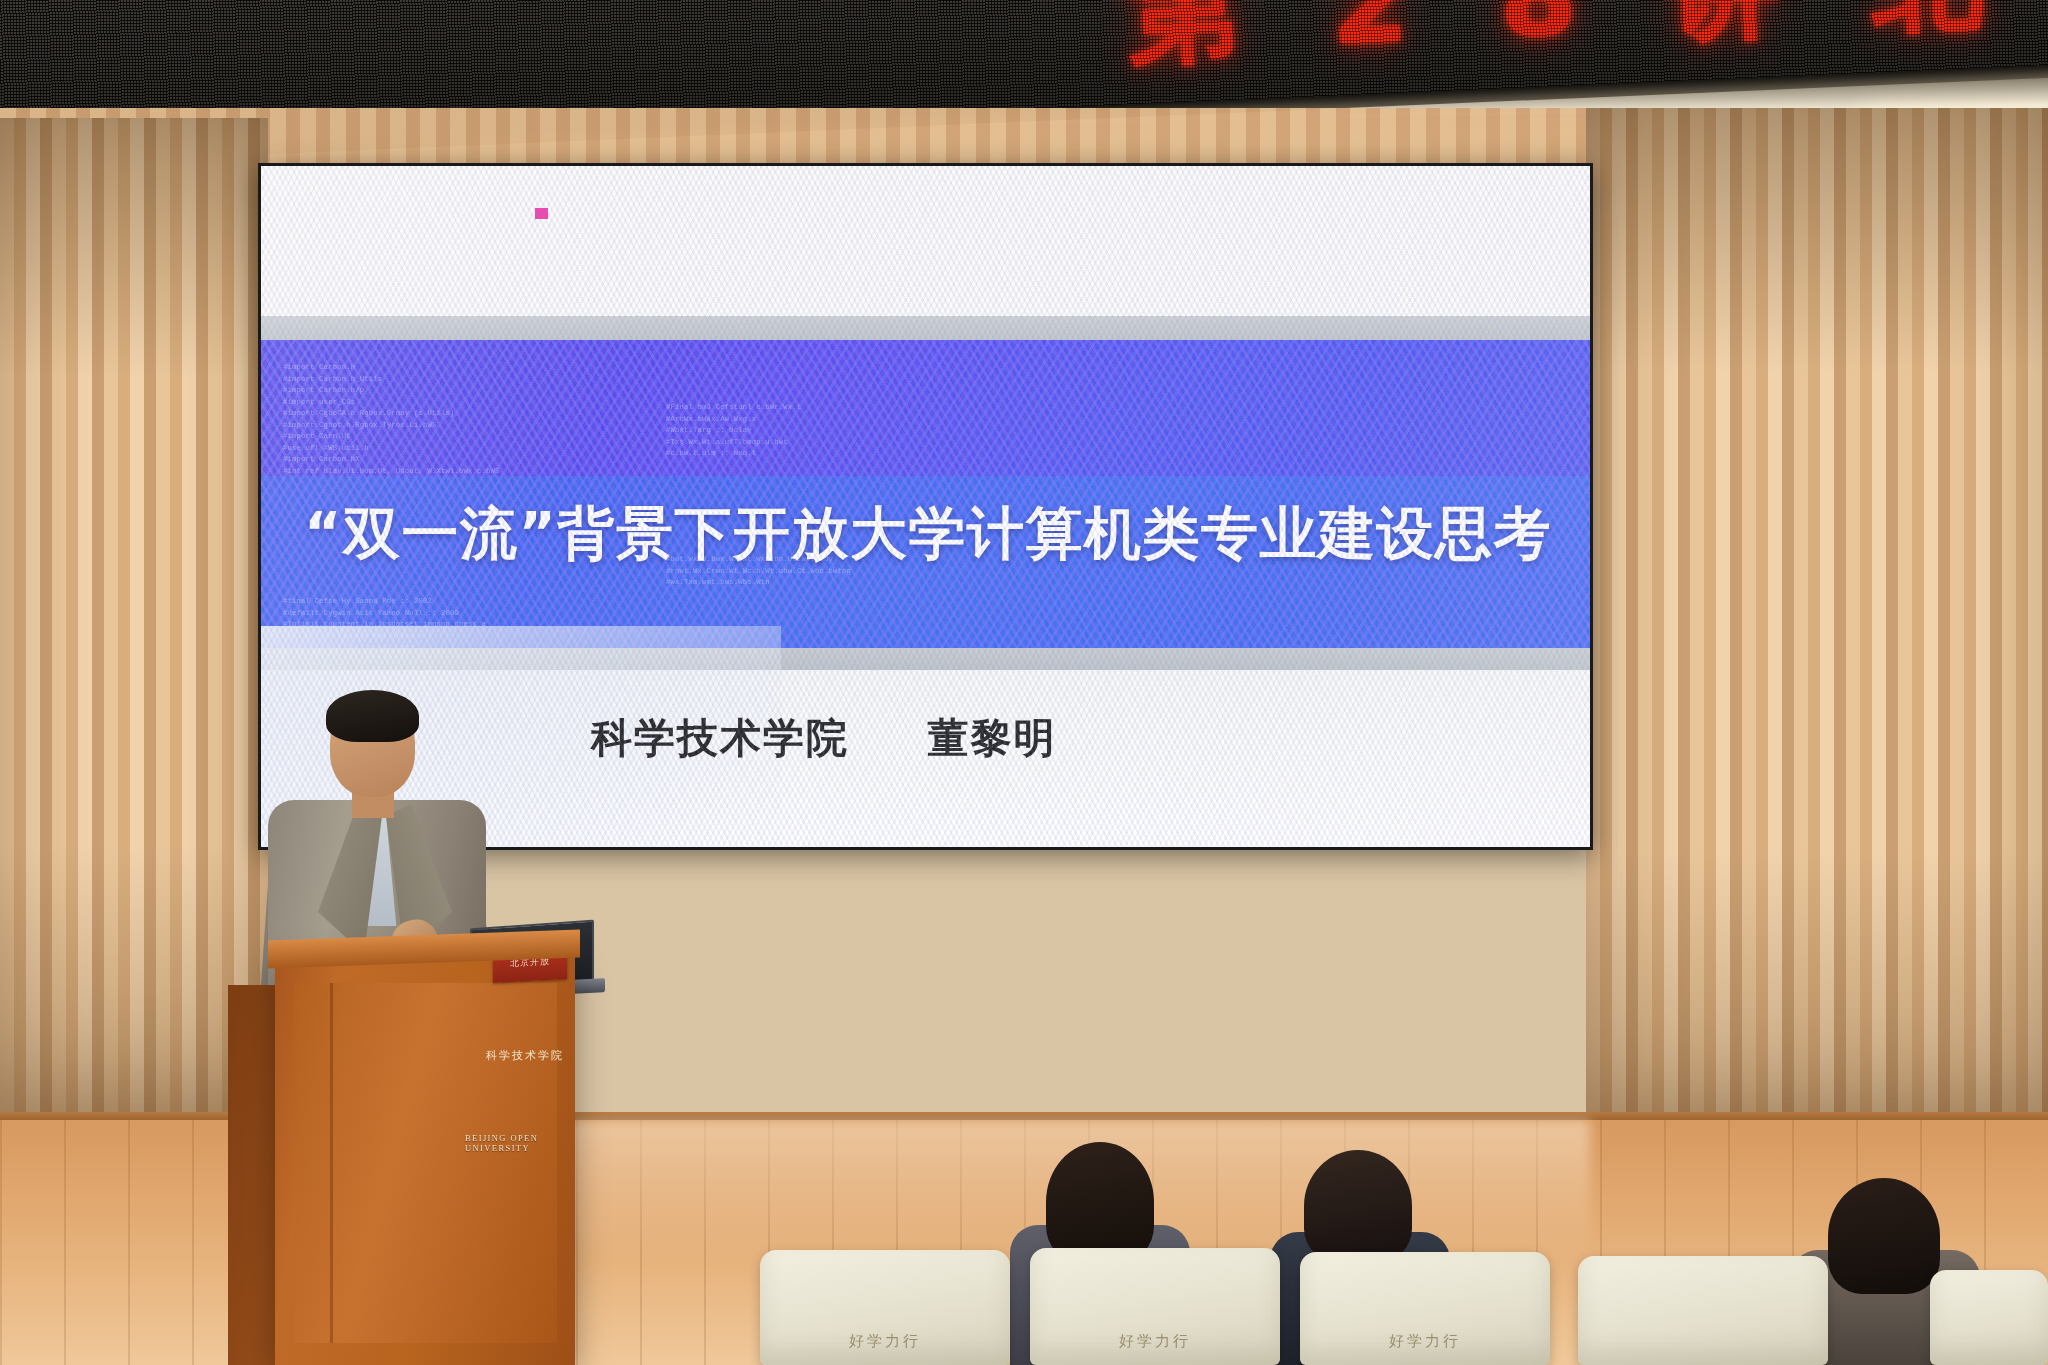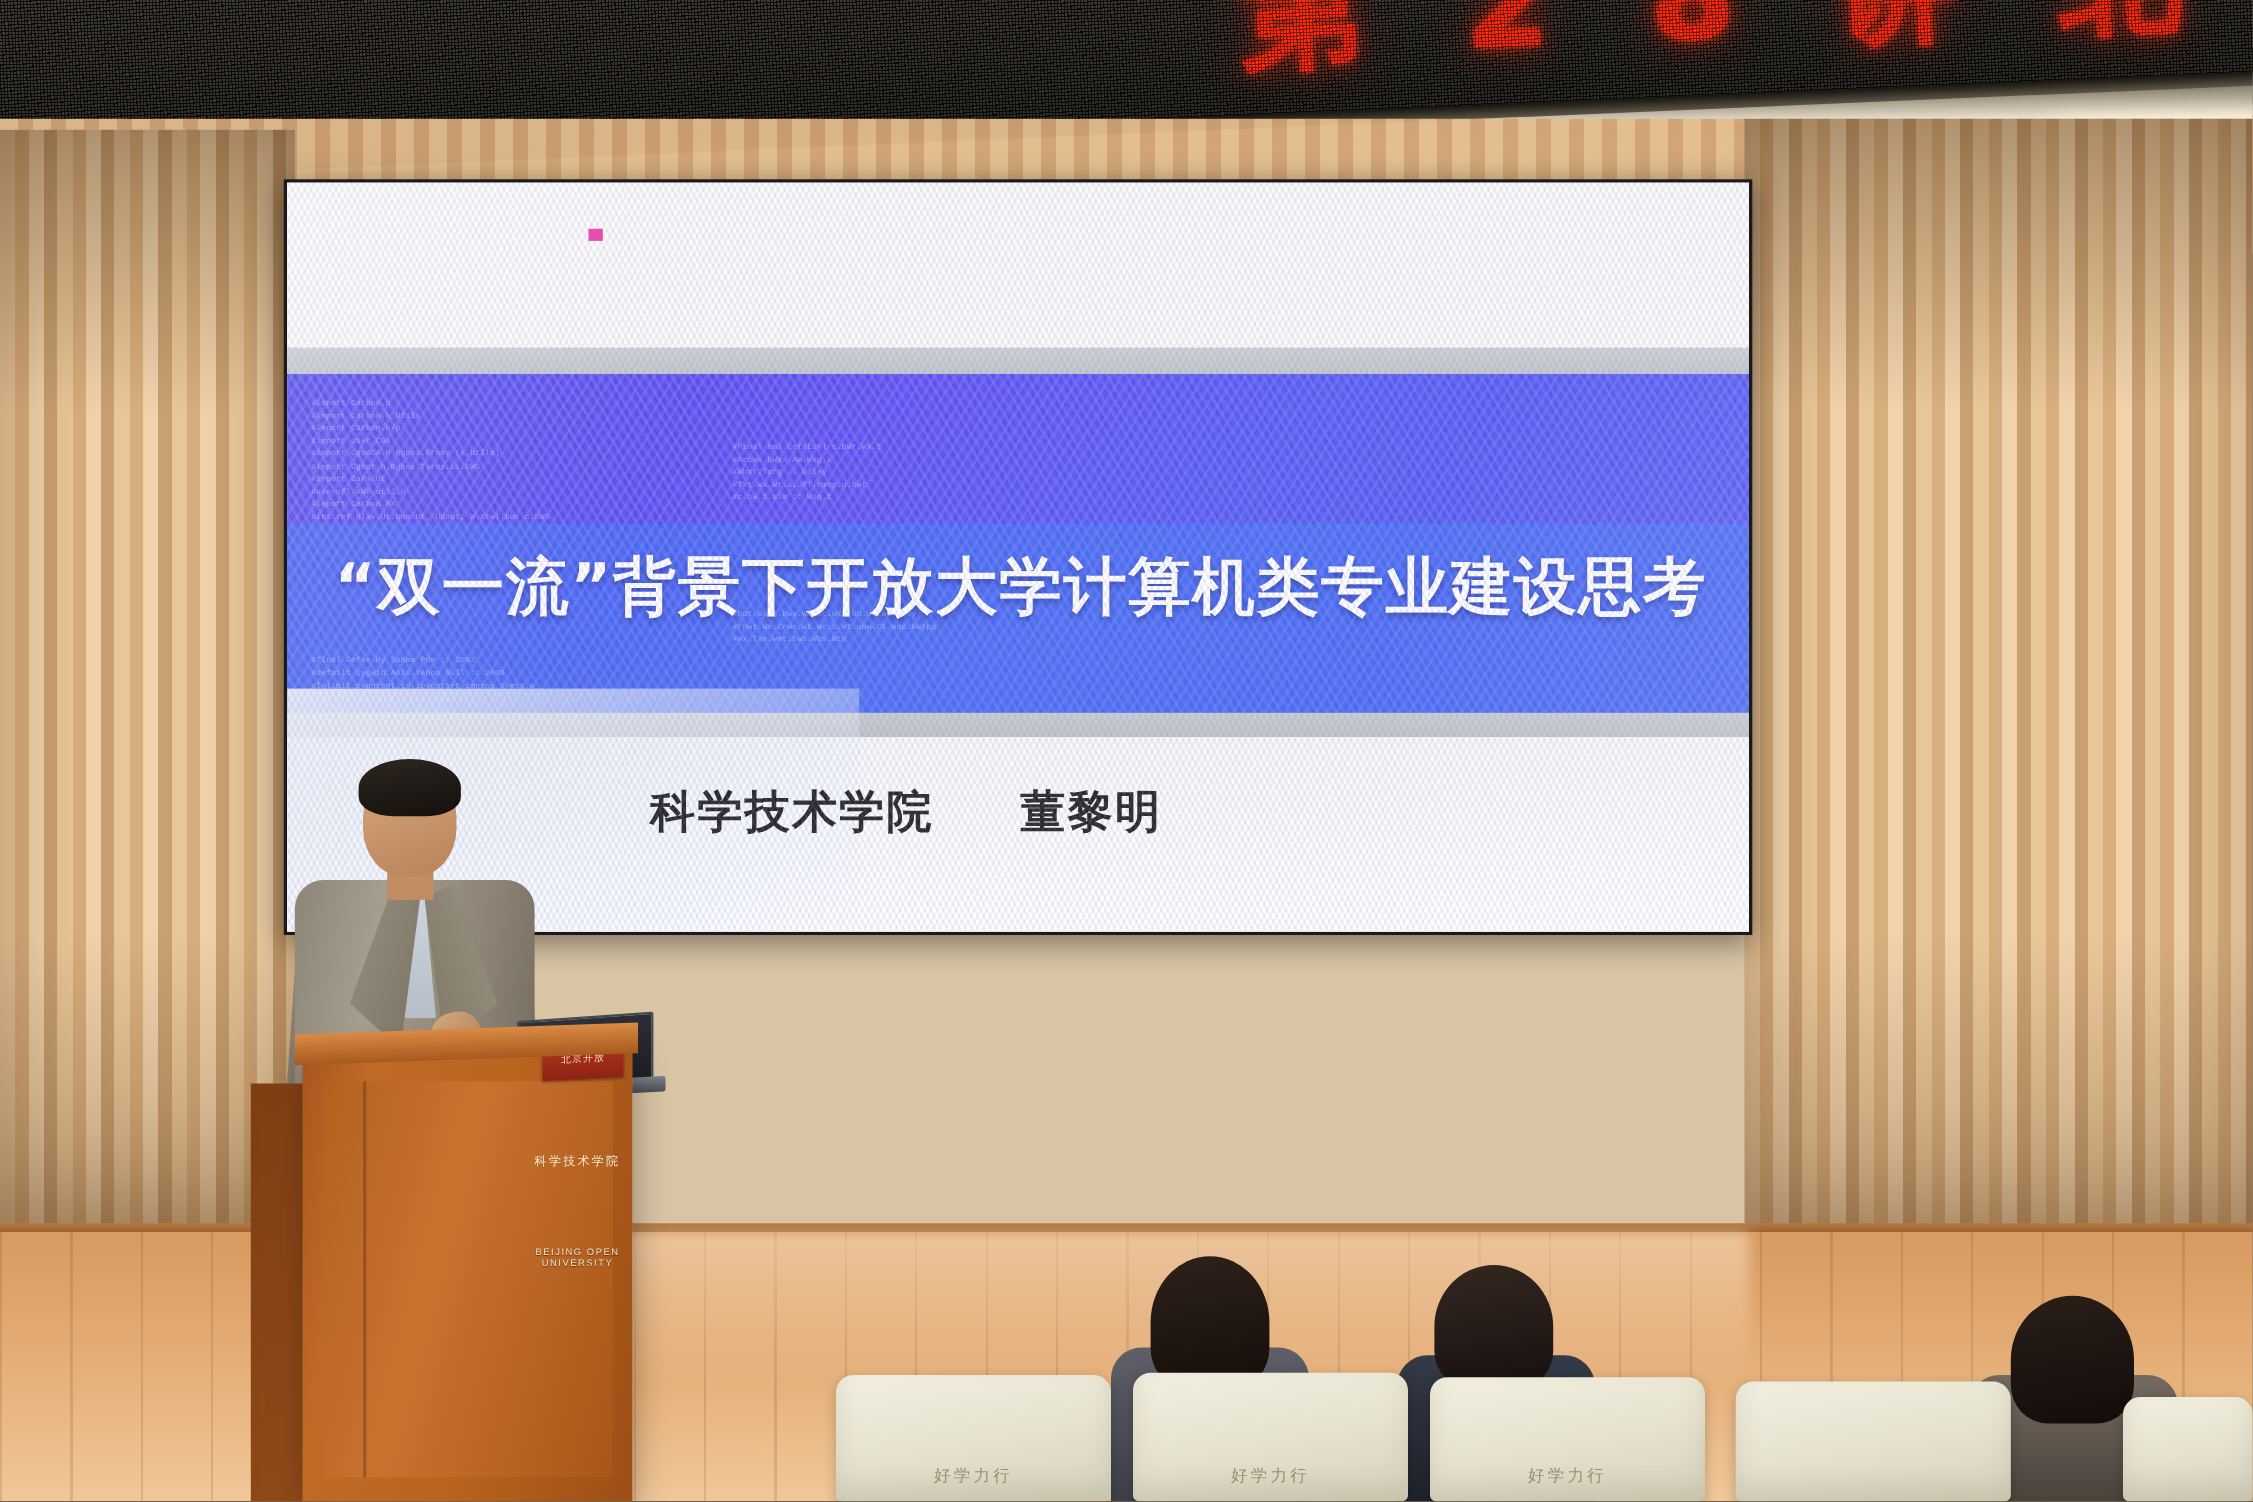--- a/index.html
+++ b/index.html
@@ -141,22 +141,22 @@
     box-shadow:0 0 0 7px rgba(238,238,232,.92),0 0 0 9px rgba(60,90,140,.45),0 2px 8px rgba(0,0,0,.35);
     display:flex;align-items:center;justify-content:center;overflow:hidden;}
   .logo-swoosh{position:absolute;left:-10%;top:48%;width:120%;height:36%;
     border-radius:50%;background:rgba(255,255,255,.30);transform:rotate(-14deg);}
   .logo-text{position:relative;font-family:"DejaVu Sans","Liberation Sans",sans-serif;
     font-size:25px;font-weight:700;color:#f3f1e2;letter-spacing:.5px;
     text-shadow:0 1px 2px rgba(0,0,0,.6);}
   .logo-ring-top{position:absolute;left:196px;top:94px;width:108px;height:108px;border-radius:50%;
     font-family:"DejaVu Sans",sans-serif;font-size:11px;color:#f0e8cf;text-align:center;
     line-height:14px;letter-spacing:2px;pointer-events:none;}
-  .logo-ring-bot{position:absolute;left:190px;top:178px;width:120px;text-align:center;
-    font-family:Liberation Sans, sans-serif;font-size:8.5px;color:#efe6cb;letter-spacing:1.4px;
+  .logo-ring-bot{position:absolute;left:190px;top:178px;width:120px;
+    font-family:Liberation Serif, serif;font-size:8.5px;color:#efe6cb;letter-spacing:1.4px;
     pointer-events:none;text-shadow:0 1px 1px rgba(0,0,0,.5);}
   .nameplate{position:absolute;left:218px;top:-10px;width:74px;height:36px;
     background:linear-gradient(180deg,#b5351f,#8d2314);transform:skewY(-3deg);
     box-shadow:0 1px 3px rgba(0,0,0,.4);}
   .nameplate span{display:block;text-align:center;font-size:9px;color:#f2dcbf;padding-top:11px;
     letter-spacing:1px;}
 
   
   .laptop-screen{position:absolute;left:470px;top:924px;width:120px;height:66px;
     background:linear-gradient(170deg,#30343a,#1b1e23);transform:skewY(-4deg);

